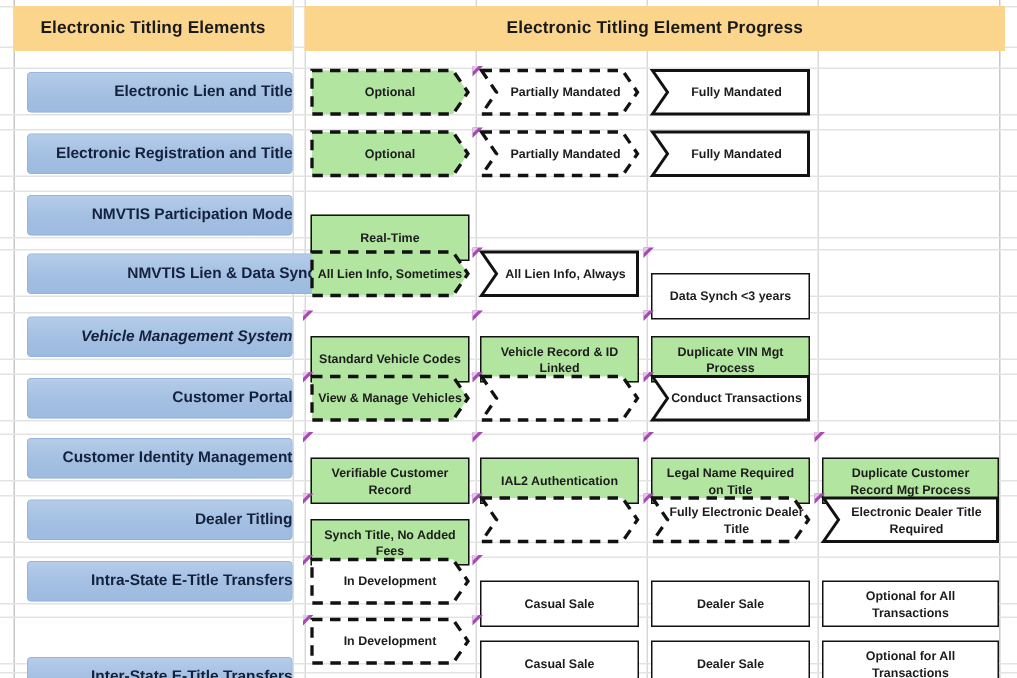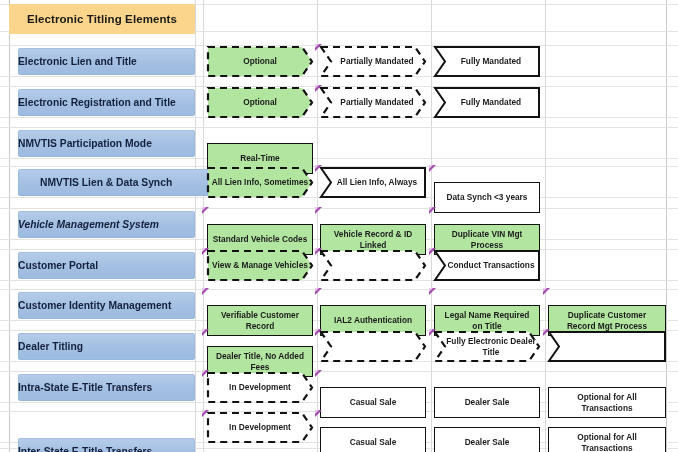--- a/index.html
+++ b/index.html
@@ -26,21 +26,21 @@
     letter-spacing:.1px;
   }
   .hdr.left{left:9px;width:186px;}
   .hdr.right{left:203px;width:467px;}
 
   
   .elabel{
     position:absolute;left:18px;width:177px;height:27px;
     background:linear-gradient(180deg,#b6cdea 0%,#a3bfe2 55%,#9dbbe0 100%);
     border-radius:3px;
-    display:flex;align-items:center;justify-content:flex-start;
+    display:flex;align-items:center;justify-content:flex-end;
     text-align:center;
     color:#14213d;font-weight:bold;font-size:10.3px;
     line-height:1.1;
     box-shadow:0 0 0 .5px #8fb0d8 inset;
   }
 
   
   .shape{
     position:absolute;
     display:flex;align-items:center;justify-content:center;
@@ -116,20 +116,23 @@
     <div class="hline" style="top: 411px;"></div>
     <div class="hline" style="top: 442px;"></div>
     <div class="hline" style="top: 448px;"></div>
   </div>
 
 <div id="sheet">
 
   <div class="hdr left">
     <span>Electronic Titling Elements</span>
   </div>
+  <div class="hdr right">
+    <span>Electronic Titling Element Progress</span>
+  </div>
 
   <div id="rows-host">
       <div class="elabel" style="top: 48px;">
         <span>Electronic Lien and Title</span>
       </div>
       <div class="shape fill-green sh-svg" style="left: 207px; top: 46px; width: 106px; height: 31px;">
         <svg viewBox="0 0 106 31" preserveAspectRatio="none">
           <path d="M1,1 L95,1 L105,15.5 L95,30 L1,30 Z" fill="#b2e5a0" stroke="#121212" stroke-width="2.2" stroke-linejoin="miter" stroke-dasharray="7,5"></path>
         </svg>
         <span class="txt">Optional</span>
@@ -249,40 +252,41 @@
       </div>
       <div class="cmark" style="left: 429px; top: 288px;"></div>
       <div class="shape fill-green sh-rect" style="left: 548px; top: 290px; width: 118px; height: 31px; background: rgb(178, 229, 160);">
         <span class="txt">Duplicate Customer Record Mgt Process</span>
       </div>
       <div class="cmark" style="left: 543px; top: 288px;"></div>
       <div class="elabel" style="top: 333px;">
         <span>Dealer Titling</span>
       </div>
       <div class="shape fill-green sh-rect" style="left: 207px; top: 331px; width: 106px; height: 31px; background: rgb(178, 229, 160);">
-        <span class="txt">Dealer Title, No Added Fees</span>
+        <span class="txt">Synch Title, No Added Fees</span>
       </div>
       <div class="cmark" style="left: 202px; top: 329px;"></div>
       <div class="shape fill-white sh-svg" style="left: 320px; top: 331px; width: 106px; height: 31px;">
         <svg viewBox="0 0 106 31" preserveAspectRatio="none">
           <path d="M1,1 L95,1 L105,15.5 L95,30 L1,30 L11,15.5 Z" fill="#ffffff" stroke="#121212" stroke-width="2.2" stroke-linejoin="miter" stroke-dasharray="7,5"></path>
         </svg>
       </div>
       <div class="cmark" style="left: 315px; top: 329px;"></div>
       <div class="shape fill-white sh-svg" style="left: 434px; top: 331px; width: 106px; height: 31px;">
         <svg viewBox="0 0 106 31" preserveAspectRatio="none">
           <path d="M1,1 L95,1 L105,15.5 L95,30 L1,30 L11,15.5 Z" fill="#ffffff" stroke="#121212" stroke-width="2.2" stroke-linejoin="miter" stroke-dasharray="7,5"></path>
         </svg>
         <span class="txt" style="margin-left: 8px;">Fully Electronic Dealer Title</span>
       </div>
       <div class="cmark" style="left: 429px; top: 329px;"></div>
       <div class="shape fill-white sh-svg" style="left: 548px; top: 331px; width: 118px; height: 31px;">
         <svg viewBox="0 0 118 31" preserveAspectRatio="none">
           <path d="M1,1 L117,1 L117,30 L1,30 L11,15.5 Z" fill="#ffffff" stroke="#121212" stroke-width="2" stroke-linejoin="miter"></path>
         </svg>
+        <span class="txt" style="margin-left: 8px;">Electronic Dealer Title Required</span>
       </div>
       <div class="cmark" style="left: 543px; top: 329px;"></div>
       <div class="elabel" style="top: 374px;">
         <span>Intra-State E-Title Transfers</span>
       </div>
       <div class="shape fill-white sh-svg" style="left: 207px; top: 372px; width: 106px; height: 31px;">
         <svg viewBox="0 0 106 31" preserveAspectRatio="none">
           <path d="M1,1 L95,1 L105,15.5 L95,30 L1,30 Z" fill="#ffffff" stroke="#121212" stroke-width="2.2" stroke-linejoin="miter" stroke-dasharray="7,5"></path>
         </svg>
         <span class="txt">In Development</span>

